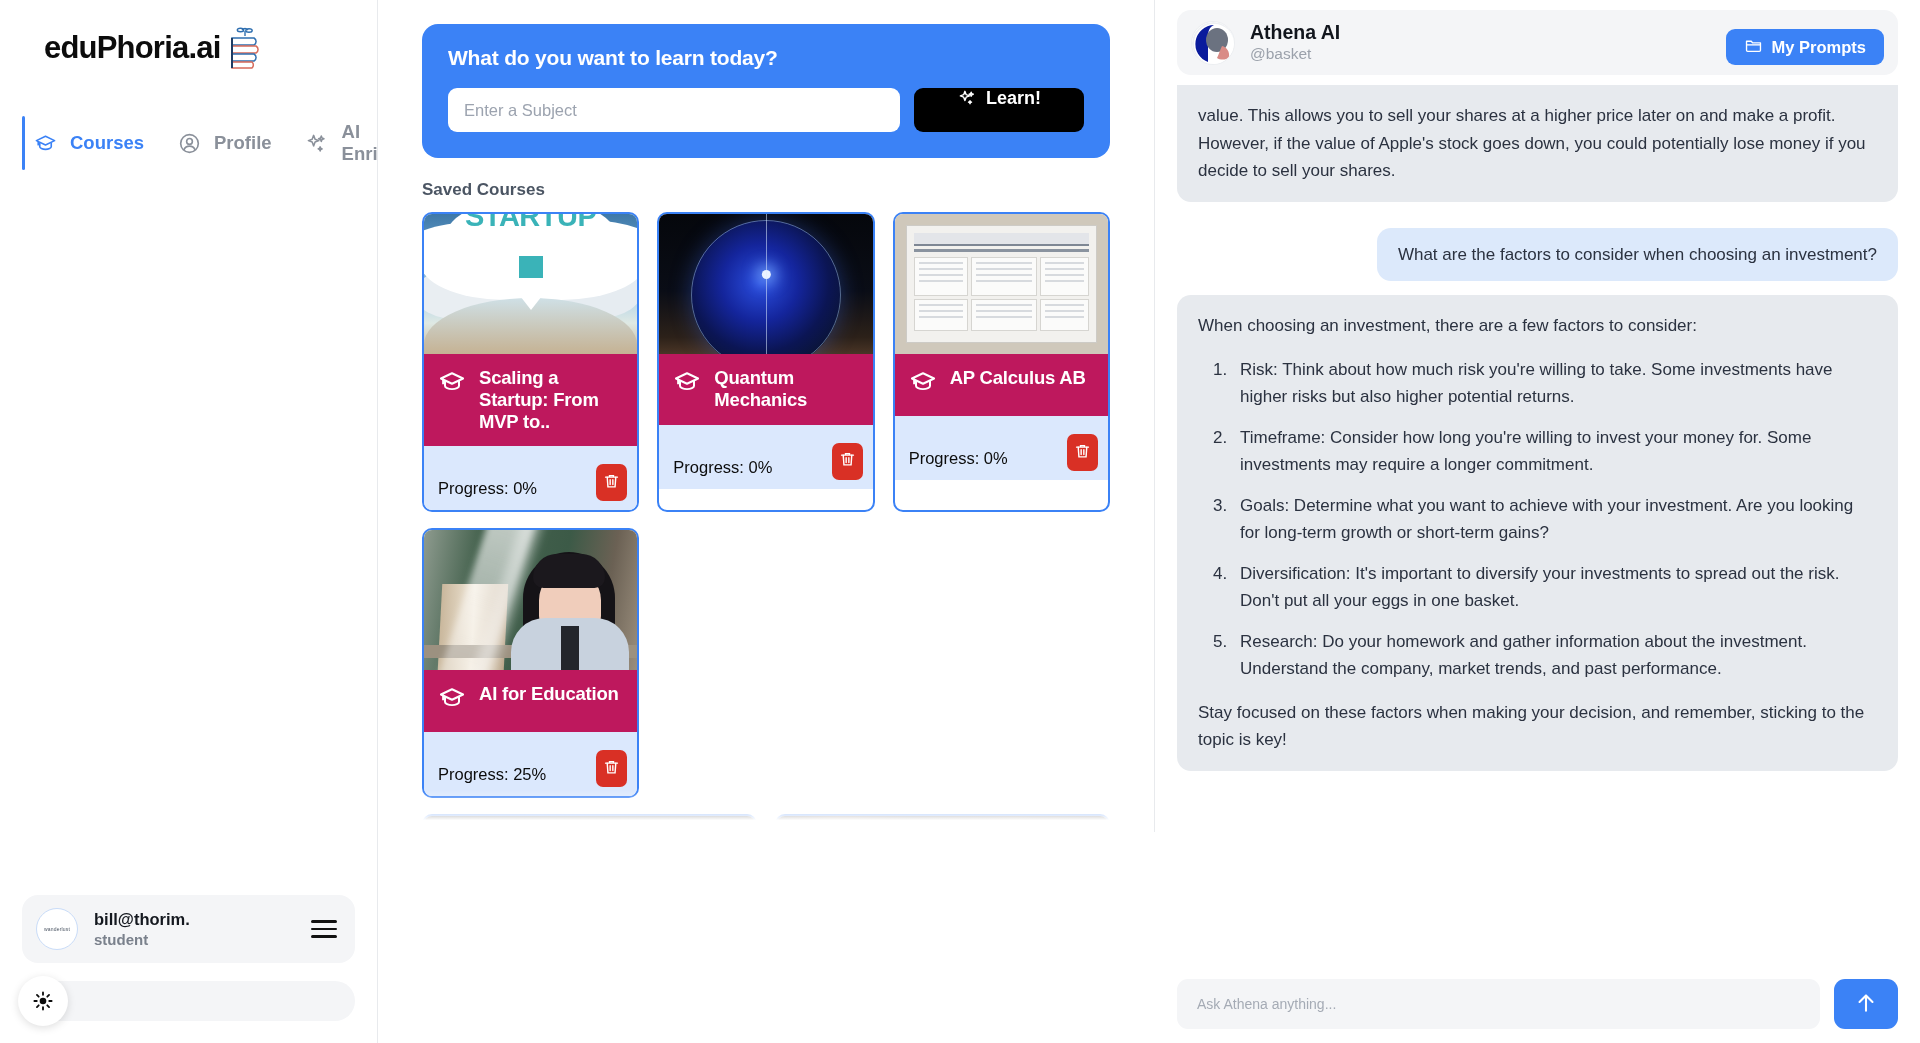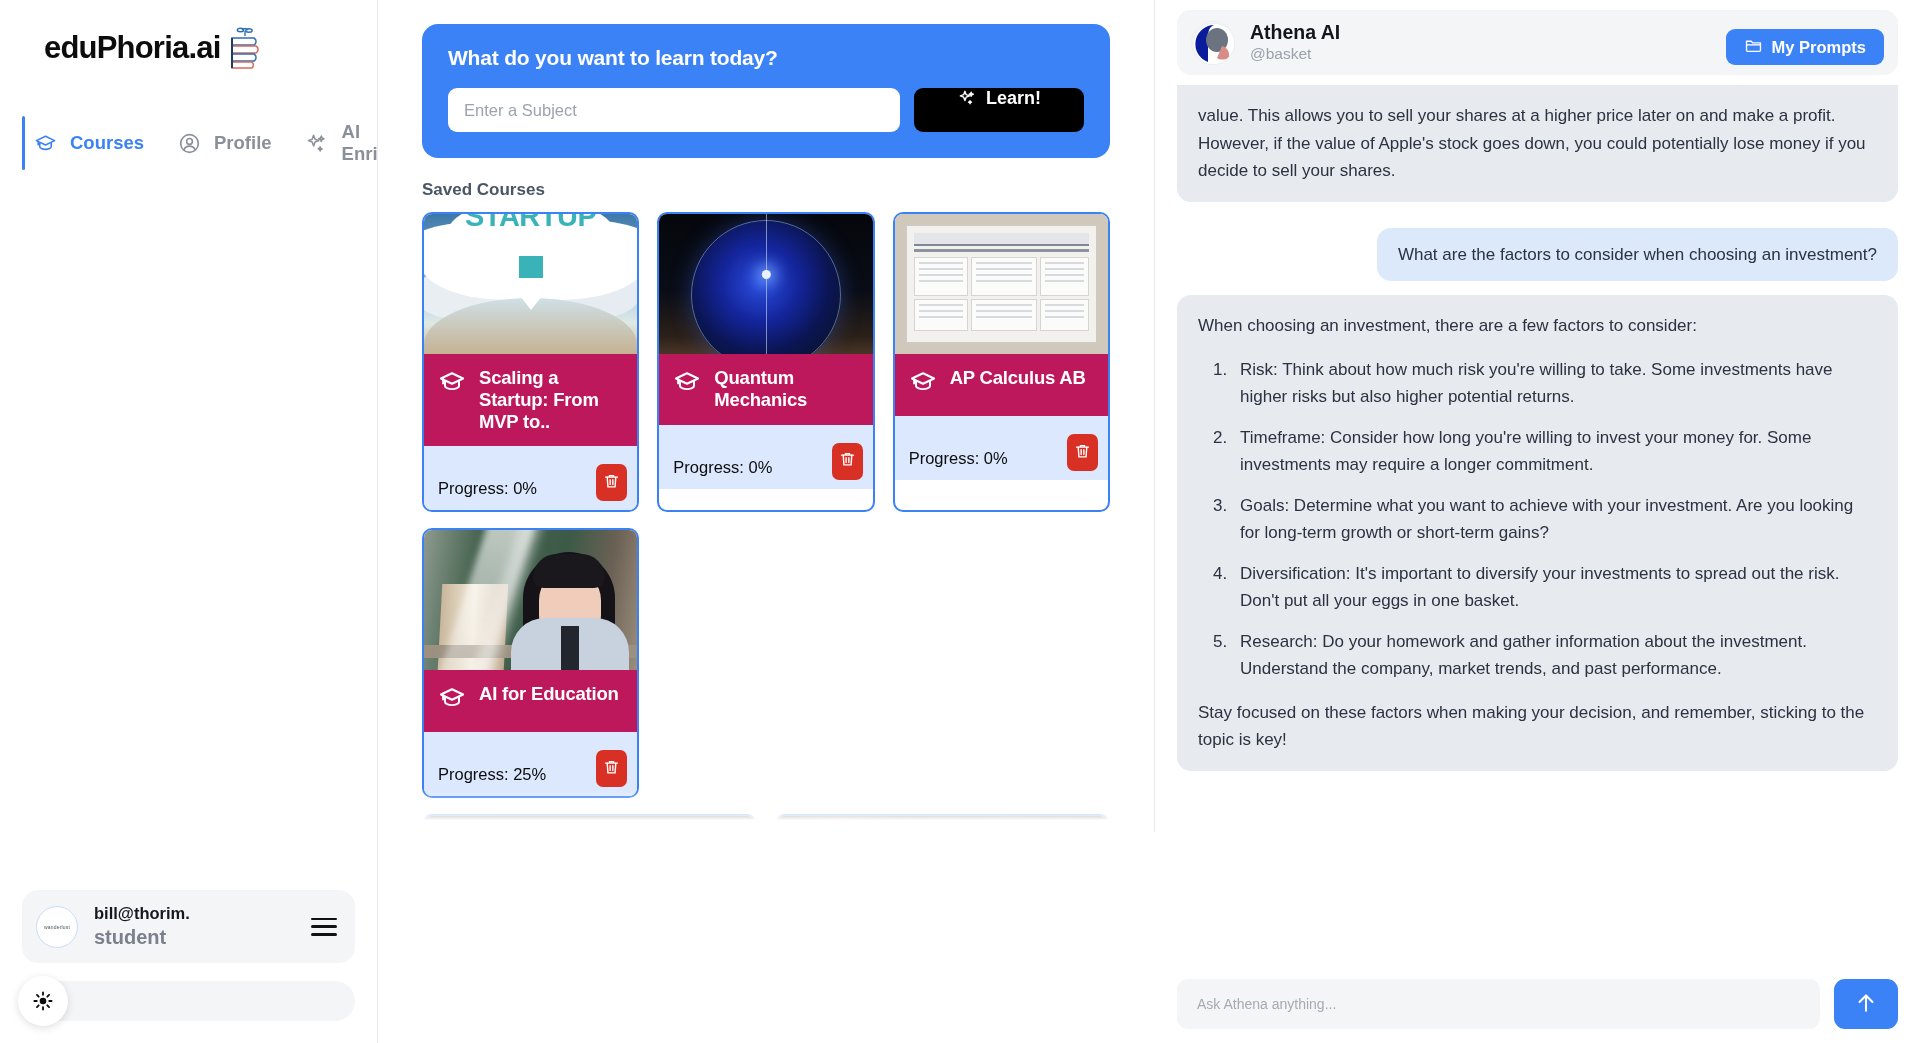--- a/index.html
+++ b/index.html
@@ -52,21 +52,21 @@
   }
   .avatar-ring{
     width:42px; height:42px; border-radius:50%;
     border:1.5px solid #c9dcf8; background:#fff;
     display:flex; align-items:center; justify-content:center;
     flex:0 0 42px;
     font-size:5px; color:#4b5563; letter-spacing:.2px; overflow:hidden;
   }
   .user-meta{ flex:1; min-width:0; }
   .user-email{ font-size:16.5px; font-weight:800; color:#14181f; line-height:1.25; white-space:nowrap; overflow:hidden; text-overflow:ellipsis;}
-  .user-role{ font-size:20px; font-weight:700; color:#7a818c; line-height:1.3; }
+  .user-role{ font-size:15px; font-weight:700; color:#7a818c; line-height:1.3; }
   .hamburger{ width:26px; display:flex; flex-direction:column; gap:5px; flex:0 0 26px; cursor:pointer;}
   .hamburger span{ display:block; height:2.6px; background:#111; border-radius:2px; }
 
   .theme-row{
     margin-top:18px; height:40px; background:#f4f5f7; border-radius:20px;
     display:flex; align-items:center; position:relative; cursor:pointer;
   }
   .theme-knob{
     position:absolute; left:-4px; top:-5px;
     width:50px; height:50px; border-radius:50%;

